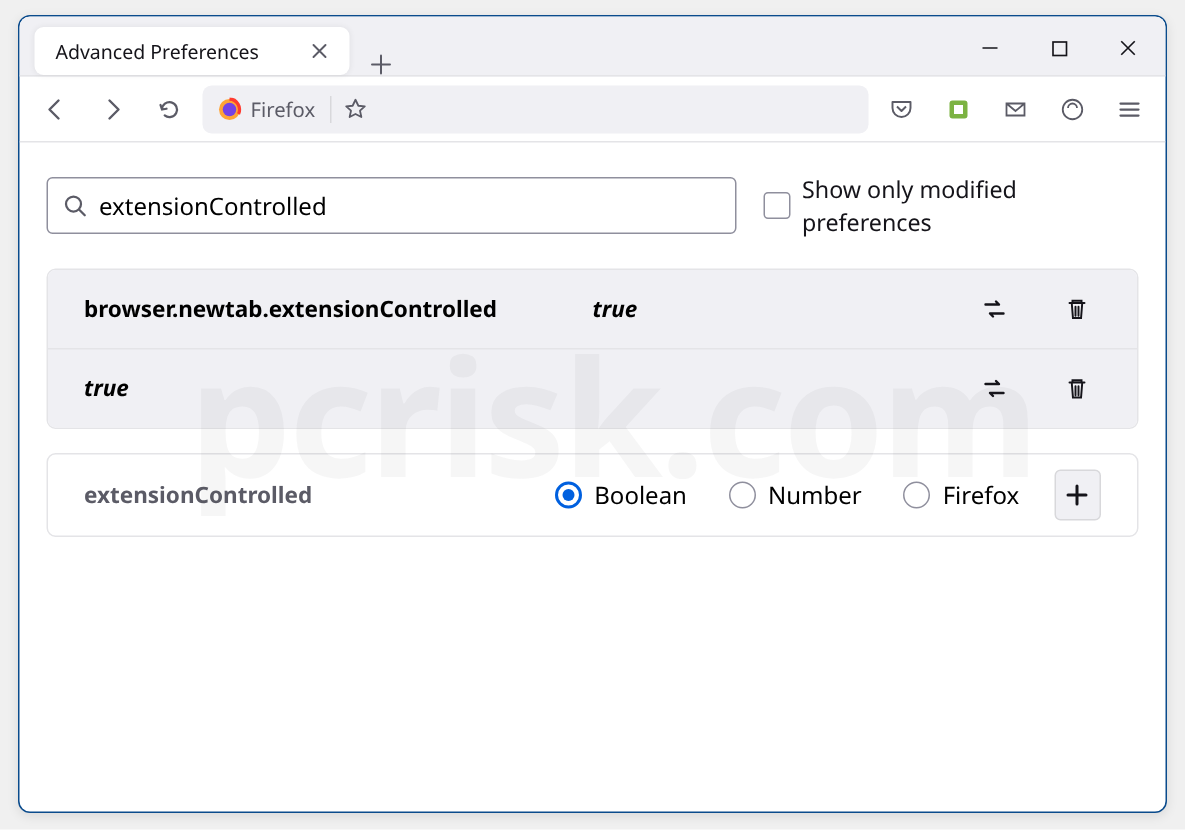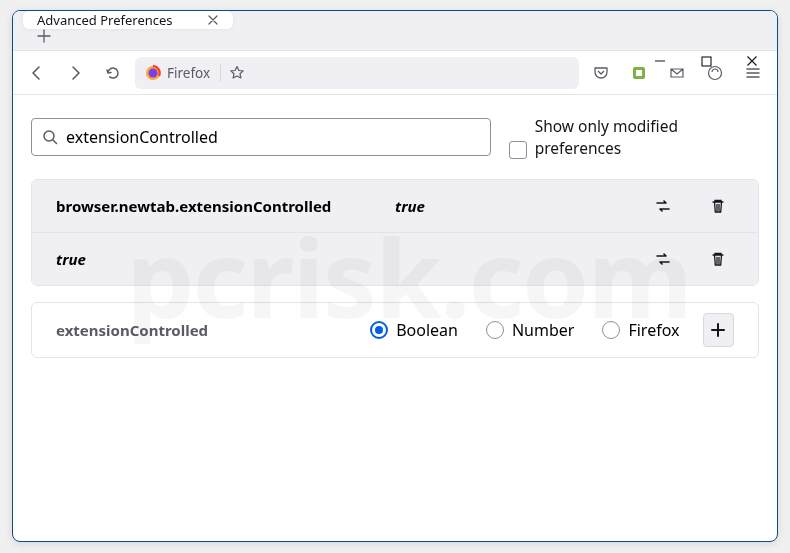--- a/index.html
+++ b/index.html
@@ -17,24 +17,23 @@
   background: #fff;
   border: 1px solid #0a4b8c;
   border-radius: 8px;
   overflow: hidden;
   box-shadow: 0 2px 8px rgba(0,0,0,0.1);
 }
 .tabbar {
   height: 40px;
   background: #f0f0f4;
   display: flex;
-  align-items: flex-start;
+  align-items: flex-end;
   border-bottom: 1px solid #e4e4e7;
   padding-left: 10px;
-  flex-direction: column;
 }
 .tab {
   display: flex;
   align-items: center;
   gap: 10px;
   height: 32px;
   background: #fff;
   border-radius: 6px;
   padding: 0 14px;
   font-size: 13px;
@@ -103,21 +102,21 @@
   padding: 0 10px;
   gap: 8px;
 }
 .search-input {
   flex: 1;
   border: none;
   outline: none;
   font-size: 16px;
   font-family: inherit;
 }
-.checkbox-row { display: flex; align-items: flex-end; gap: 8px; font-size: 15.5px; color: #15141a; cursor: pointer; }
+.checkbox-row { display: flex; align-items: center; gap: 8px; font-size: 15.5px; color: #15141a; cursor: pointer; }
 .checkbox {
   width: 18px; height: 18px;
   border: 1.5px solid #8f8f9d;
   border-radius: 3px;
 }
 .table { border: 1px solid #e4e4e7; border-radius: 6px; overflow: hidden;}
 .pref-row {
   display: flex;
   align-items: center;
   gap: 23px;

